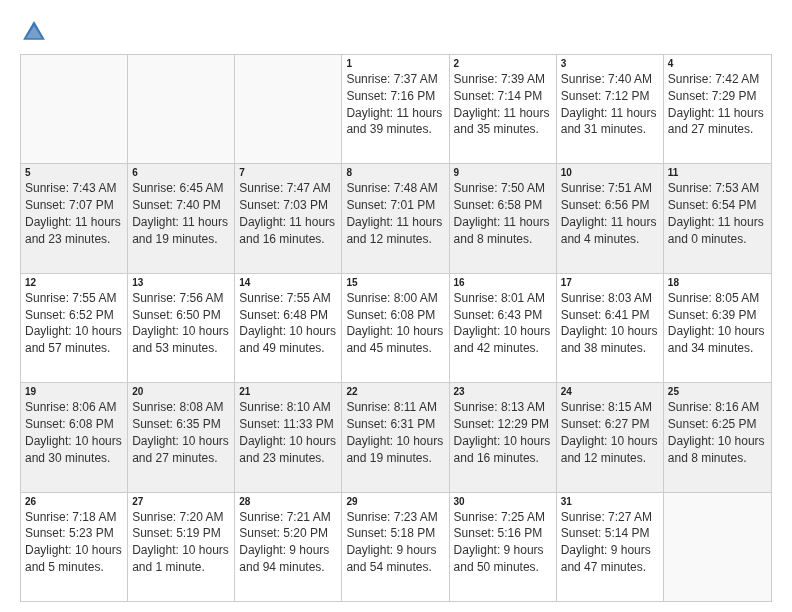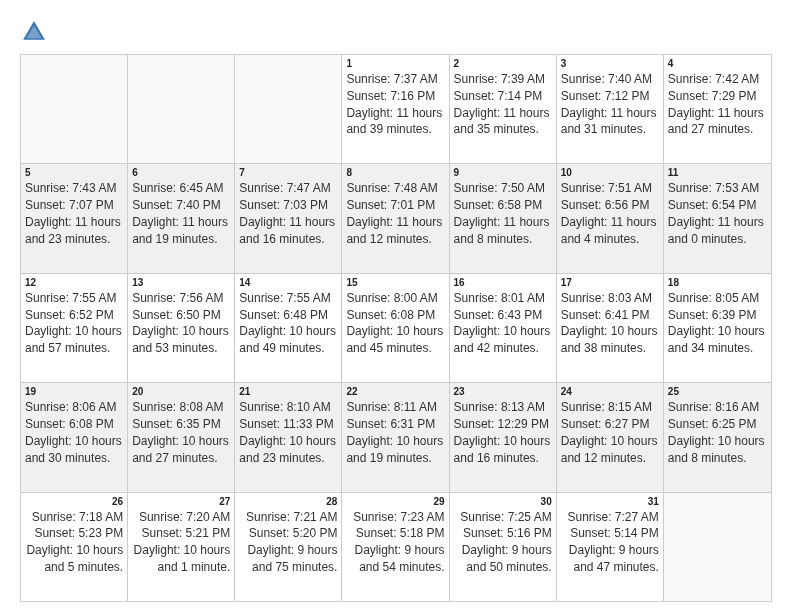--- a/index.html
+++ b/index.html
@@ -76,21 +76,21 @@
       flex: 1;
       display: flex;
       flex-direction: column;
     }
     .cal-week {
       display: grid;
       grid-template-columns: repeat(7, 1fr);
       flex: 1;
       border-bottom: 1px solid #ccc;
     }
-    .cal-week:last-child { border-bottom: none; text-align: right; }
+    .cal-week:last-child { border-bottom: none; }
     .cal-cell {
       border-right: 1px solid #ccc;
       padding: 3px 4px;
       font-size: 8.5px;
       color: #333;
       vertical-align: top;
       min-height: 0;
       display: flex;
       flex-direction: column;
     }
@@ -244,25 +244,25 @@
             <div class="day-info"><span>Sunrise: 8:16 AM</span><br><span>Sunset: 6:25 PM</span><br><span>Daylight: 10 hours</span><br><span>and 8 minutes.</span></div>
           </div>
         </div>
         <div class="cal-week">
           <div class="cal-cell">
             <div class="day-num">26</div>
             <div class="day-info"><span>Sunrise: 7:18 AM</span><br><span>Sunset: 5:23 PM</span><br><span>Daylight: 10 hours</span><br><span>and 5 minutes.</span></div>
           </div>
           <div class="cal-cell">
             <div class="day-num">27</div>
-            <div class="day-info"><span>Sunrise: 7:20 AM</span><br><span>Sunset: 5:21 PM</span><br><span>Daylight: 10 hours</span><br><span>and 1 minute.</span></div>
+            <div class="day-info"><span>Sunrise: 7:20 AM</span><br><span>Sunset: 5:19 PM</span><br><span>Daylight: 10 hours</span><br><span>and 1 minute.</span></div>
           </div>
           <div class="cal-cell">
             <div class="day-num">28</div>
-            <div class="day-info"><span>Sunrise: 7:21 AM</span><br><span>Sunset: 5:20 PM</span><br><span>Daylight: 9 hours</span><br><span>and 75 minutes.</span></div>
+            <div class="day-info"><span>Sunrise: 7:21 AM</span><br><span>Sunset: 5:20 PM</span><br><span>Daylight: 9 hours</span><br><span>and 94 minutes.</span></div>
           </div>
           <div class="cal-cell">
             <div class="day-num">29</div>
             <div class="day-info"><span>Sunrise: 7:23 AM</span><br><span>Sunset: 5:18 PM</span><br><span>Daylight: 9 hours</span><br><span>and 54 minutes.</span></div>
           </div>
           <div class="cal-cell">
             <div class="day-num">30</div>
             <div class="day-info"><span>Sunrise: 7:25 AM</span><br><span>Sunset: 5:16 PM</span><br><span>Daylight: 9 hours</span><br><span>and 50 minutes.</span></div>
           </div>
           <div class="cal-cell">

